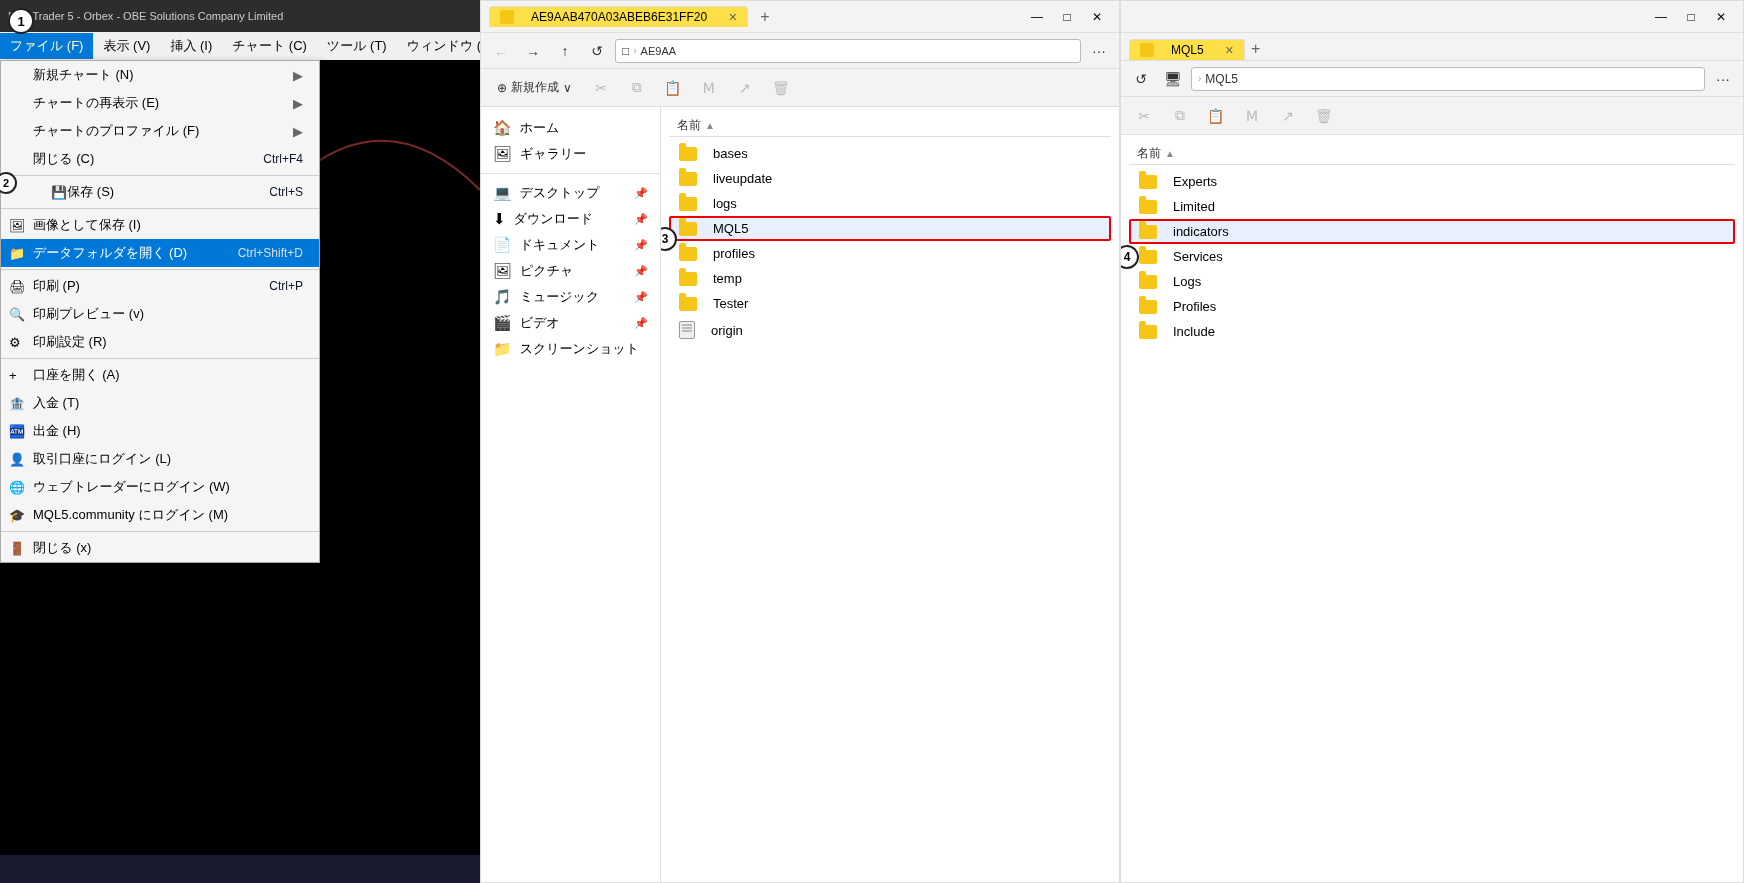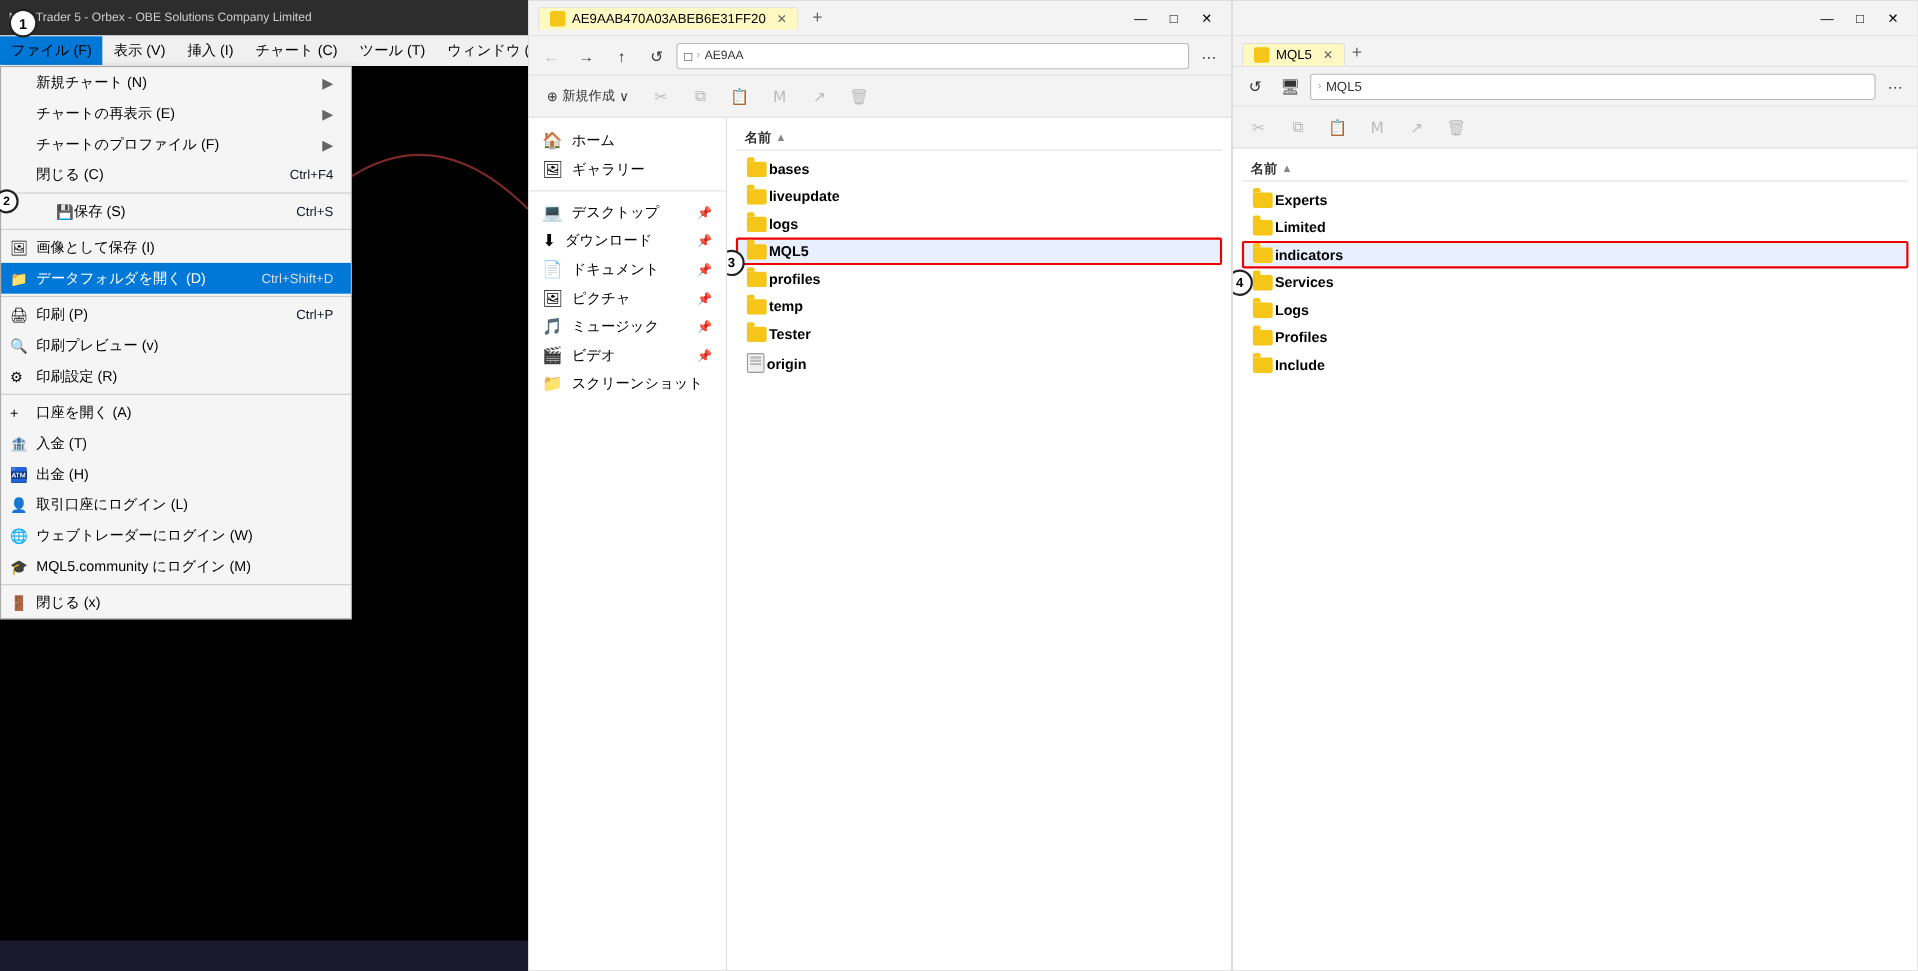--- a/index.html
+++ b/index.html
@@ -35,21 +35,21 @@
     .menu-item {
       padding: 4px 10px;
       font-size: 13px;
       color: #000;
       cursor: pointer;
       white-space: nowrap;
     }
 
     .menu-item.active {
       background: #0078d7;
-      color: #000000;
+      color: #fef9c3;
       text-align: right;
     }
 
     .chart-area {
       background: #000;
       height: calc(883px - 32px - 28px - 28px);
       position: relative;
       overflow: hidden;
     }
 
@@ -126,26 +126,26 @@
       display: flex;
       align-items: center;
       padding: 0 8px;
       border-bottom: 1px solid #e0e0e0;
       gap: 6px;
     }
 
     .exp-tab {
       display: flex;
       align-items: center;
-      background: #fef9c3;
+      background: #fde047;
       border: 1px solid #ddd;
       border-bottom: none;
       padding: 3px 10px;
       font-size: 12px;
-      gap: 6px;
+      gap: 17px;
       border-radius: 4px 4px 0 0;
     }
 
     .exp-tab-icon {
       width: 14px;
       height: 14px;
       background: #f5c518;
       border-radius: 2px;
     }
 
@@ -300,40 +300,38 @@
     }
 
     .col-header {
       display: flex;
       align-items: center;
       padding: 2px 8px;
       font-size: 12px;
       color: #333;
       border-bottom: 1px solid #e0e0e0;
       margin-bottom: 4px;
-      font-weight: bold;
     }
 
     .col-sort-arrow {
       margin-left: 4px;
       font-size: 10px;
       color: #888;
     }
 
     .file-item {
       display: flex;
       align-items: center;
       padding: 3px 8px;
-      gap: 2px;
+      gap: 16px;
       font-size: 13px;
       cursor: pointer;
       color: #000;
       border: 2px solid transparent;
       border-radius: 2px;
-      font-weight: bold;
     }
 
     .file-item.highlighted-red {
       background: #e8f0ff;
       border: 2px solid #e00;
       border-radius: 2px;
     }
 
     .folder-icon {
       width: 18px;

